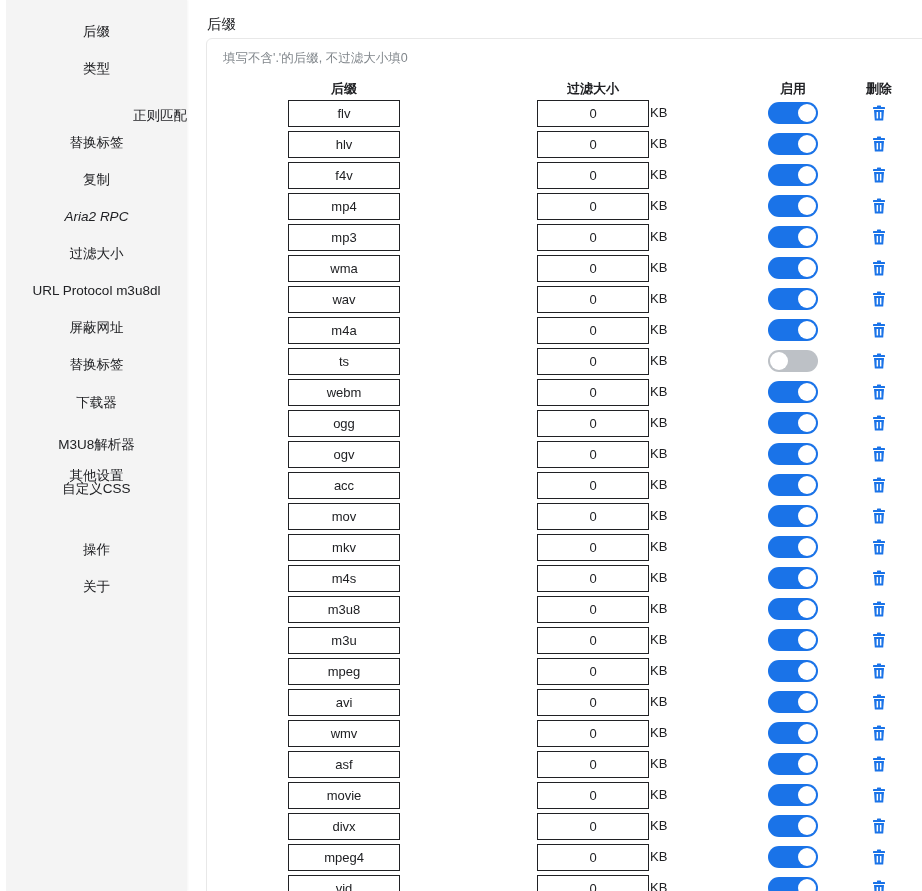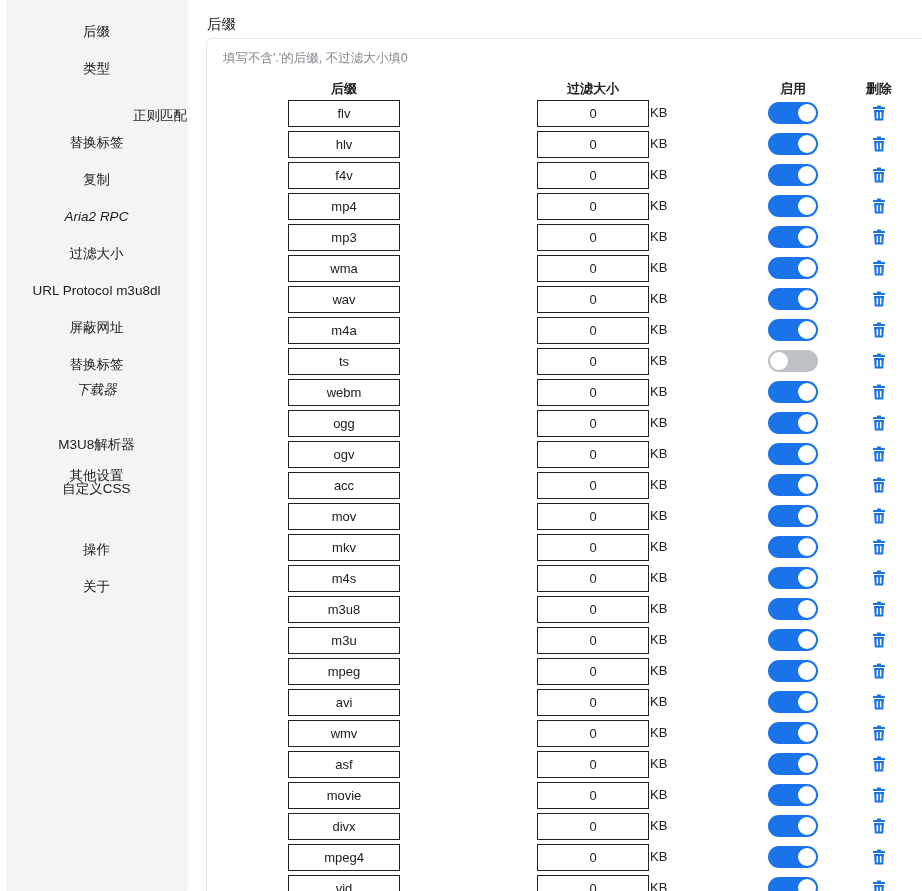--- a/index.html
+++ b/index.html
@@ -130,21 +130,21 @@
     <div class="sidebar-item" style="top: 23px;">后缀</div>
     <div class="sidebar-item" style="top: 60px;">类型</div>
     <div class="sidebar-item" style="top: 107px; text-align: right;">正则匹配</div>
     <div class="sidebar-item" style="top: 134px;">替换标签</div>
     <div class="sidebar-item" style="top: 171px;">复制</div>
     <div class="sidebar-item" style="top: 208px; font-style: italic;">Aria2 RPC</div>
     <div class="sidebar-item" style="top: 245px;">过滤大小</div>
     <div class="sidebar-item" style="top: 282px;">URL Protocol m3u8dl</div>
     <div class="sidebar-item" style="top: 319px;">屏蔽网址</div>
     <div class="sidebar-item" style="top: 356px;">替换标签</div>
-    <div class="sidebar-item" style="top: 381px; font-style: italic;">下载器</div>
+    <div class="sidebar-item" style="top: 394px;">下载器</div>
     <div class="sidebar-item" style="top: 436px;">M3U8解析器</div>
     <div class="sidebar-item" style="top: 467px;">其他设置</div>
     <div class="sidebar-item" style="top: 480px;">自定义CSS</div>
     <div class="sidebar-item" style="top: 541px;">操作</div>
     <div class="sidebar-item" style="top: 578px;">关于</div>
   </nav>
 
 <div class="section-title">后缀</div>
 <div class="card"></div>
 <div class="hint">填写不含'.'的后缀, 不过滤大小填0</div>

